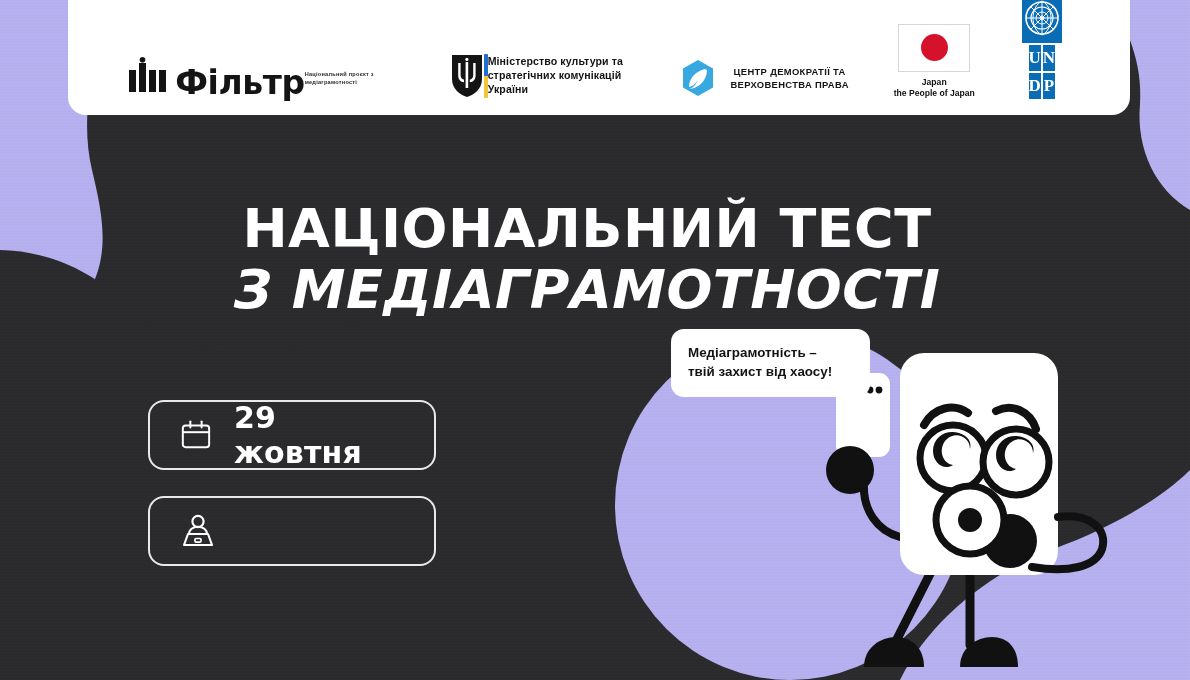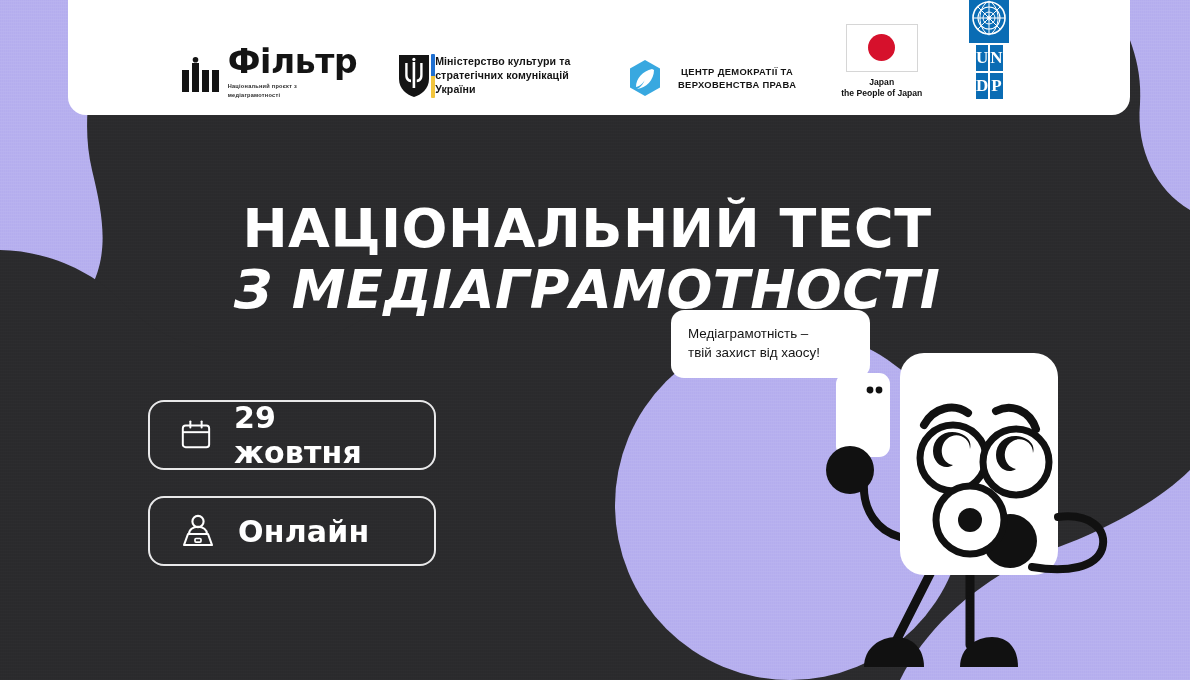--- a/index.html
+++ b/index.html
@@ -26,21 +26,21 @@
     background:#fff;border-radius:0 0 18px 18px;
     display:flex;align-items:flex-end;justify-content:center;
     gap:40px;padding:0 40px 16px 40px;
     z-index:6;
   }
   .logo{display:flex;align-items:center;}
 
   
   .filtr{display:flex;align-items:flex-end;gap:9px;}
   .filtr-mark{display:block;}
-  .filtr-txt{display:flex;flex-direction:column;line-height:1;}
+  .filtr-txt{display:flex;flex-direction:row;line-height:1;}
   .filtr-word{
     font-size:33px;font-weight:700;color:#141414;letter-spacing:-.4px;
     font-family:"DejaVu Sans","Liberation Sans",sans-serif;
   }
   .filtr-sub{
     margin-top:4px;font-size:5.6px;color:#2a2a2a;letter-spacing:.25px;
     line-height:1.5;font-weight:600;max-width:105px;
   }
 
   
@@ -91,23 +91,23 @@
     width:288px;height:70px;padding:0 30px;
     border:2px solid #e9e9ea;border-radius:16px;color:#fff;
   }
   .badge-label{
     font-size:30px;font-weight:700;letter-spacing:.2px;
     font-family:"DejaVu Sans","Liberation Sans",sans-serif;
   }
 
   
   .bubble{
-    position:absolute;left:671px;top:310px;width:199px;z-index:7;
+    position:absolute;left:671px;top:329px;width:199px;z-index:7;
     background:#fff;border-radius:13px;padding:14px 15px 15px 17px;
-    color:#141414;font-size:13.4px;line-height:1.45;font-weight:400;
+    color:#141414;font-size:13.4px;line-height:1.45;font-weight:700;
   }
   .bubble-tail{
     position:absolute;left:845px;top:391px;width:0;height:0;z-index:7;
     border-left:11px solid transparent;border-right:11px solid transparent;
     border-top:26px solid #fff;transform:rotate(9deg);
   }
 
   
   .mascot{position:absolute;left:820px;top:345px;width:330px;height:335px;z-index:6;}
 </style>
@@ -223,21 +223,20 @@
       <span class="badge-label">29 жовтня</span>
     </div>
 
     <div class="badge">
       <svg width="36" height="34" viewBox="0 0 36 34">
         <circle cx="18" cy="7.5" r="5.6" fill="none" stroke="#fff" stroke-width="2.1"></circle>
         <path d="M9,20 C9,15.6 13,12.8 18,12.8 C23,12.8 27,15.6 27,20" fill="none" stroke="#fff" stroke-width="2.1"></path>
         <path d="M4,31 L8,20 H28 L32,31 Z" fill="none" stroke="#fff" stroke-width="2.1" stroke-linejoin="round"></path>
         <rect x="15" y="24.5" width="6" height="3.6" rx="1" fill="none" stroke="#fff" stroke-width="1.7"></rect>
       </svg>
-      <span class="badge-label">Онлайн</span>
     </div>
 
   </div>
 
   <div class="bubble-tail"></div>
   <div class="bubble">
     <span>Медіаграмотність –</span><br>
     <span>твій захист від хаосу!</span>
   </div>
 

